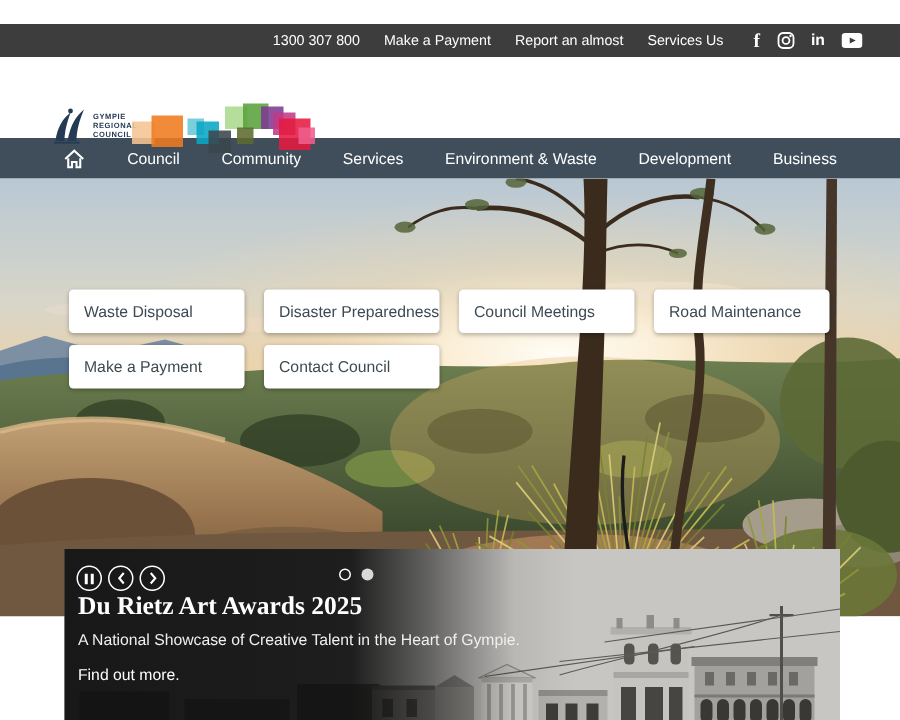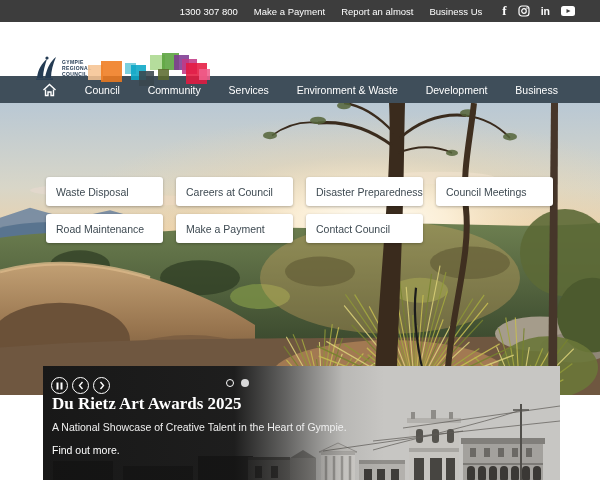--- a/index.html
+++ b/index.html
@@ -1,21 +1,21 @@
 <!DOCTYPE html>
 <html><head>
 <meta charset="utf-8">
 <style>
   * { margin:0; padding:0; box-sizing:border-box; }
   html,body { width:600px; height:480px; }
   body { font-family:"Liberation Sans", sans-serif; background:#fff; overflow:hidden; position:relative; }
 
   
   .topbar { height:22px; background:#3d3d3d; display:flex; align-items:center;
-            justify-content:flex-end; padding-right:25px; gap:16px; }
+            justify-content:flex-end; padding-right:25px; gap:16px;margin-top:16px; }
   .topbar .tb-link { color:#fff; font-size:9.5px; cursor:pointer; white-space:nowrap; }
   .topbar .socials { display:flex; align-items:center; gap:11px; margin-left:4px; }
   .si { color:#fff; display:inline-flex; align-items:center; justify-content:center; cursor:pointer; }
   .si.fb { font-family:"Liberation Serif", serif; font-weight:bold; font-size:13px; }
   .si.in { font-weight:bold; font-size:10.5px; letter-spacing:0; }
 
   
   .header { height:54px; background:#fff; position:relative; }
   .logo { position:absolute; left:33px; top:32px; display:flex; align-items:center; cursor:pointer; }
   .logo-text { margin-left:3px; color:#243b53; font-size:5px; font-weight:bold; line-height:6px; letter-spacing:.4px; }
@@ -66,21 +66,21 @@
   .car-link { position:absolute; left:9px; top:78px; color:#fff; font-size:10.5px;
               cursor:pointer; }
 </style>
 </head>
 <body>
 
 <div class="topbar">
   <span class="tb-link">1300 307 800</span>
   <span class="tb-link">Make a Payment</span>
   <span class="tb-link">Report an almost</span>
-  <span class="tb-link">Business Us</span>
+  <span class="tb-link">Services Us</span>
   <span class="socials">
     <span class="si fb">f</span>
     <span class="si">
       <svg width="12" height="12" viewBox="0 0 12 12">
           <rect x="1" y="1" width="10" height="10" rx="3" fill="none" stroke="#fff" stroke-width="1.2"></rect>
           <circle cx="6" cy="6" r="2.3" fill="none" stroke="#fff" stroke-width="1.2"></circle>
           <circle cx="9" y="3" cy="3" r=".8" fill="#fff"></circle>
         </svg>
     </span>
     <span class="si in">in</span>
@@ -304,21 +304,20 @@
         <ellipse cx="468" cy="8" rx="8" ry="3"></ellipse>
       <ellipse cx="510" cy="27" rx="7" ry="3"></ellipse>
         <ellipse cx="452" cy="40" rx="6" ry="2.5"></ellipse>
     </g>
     <path d="M474,0 C470,30 462,55 466,85 C470,115 458,150 452,185 C448,210 446,222 447,234" stroke="#3f2f20" stroke-width="6" fill="none"></path>
     <path d="M551,0 L548,234 L557,234 L558,0 Z" fill="#46362a"></path>
   </svg>
 
   <div class="quicklinks">
     <button class="ql">Waste Disposal</button>
-    <button class="ql">Careers at Council</button>
     <button class="ql">Disaster Preparedness</button>
     <button class="ql">Council Meetings</button>
     <button class="ql">Road Maintenance</button>
     <button class="ql">Make a Payment</button>
     <button class="ql">Contact Council</button>
   </div>
 </div>
 
 <div class="carousel">
   <svg class="photo" viewBox="0 0 517 130" preserveAspectRatio="none">

